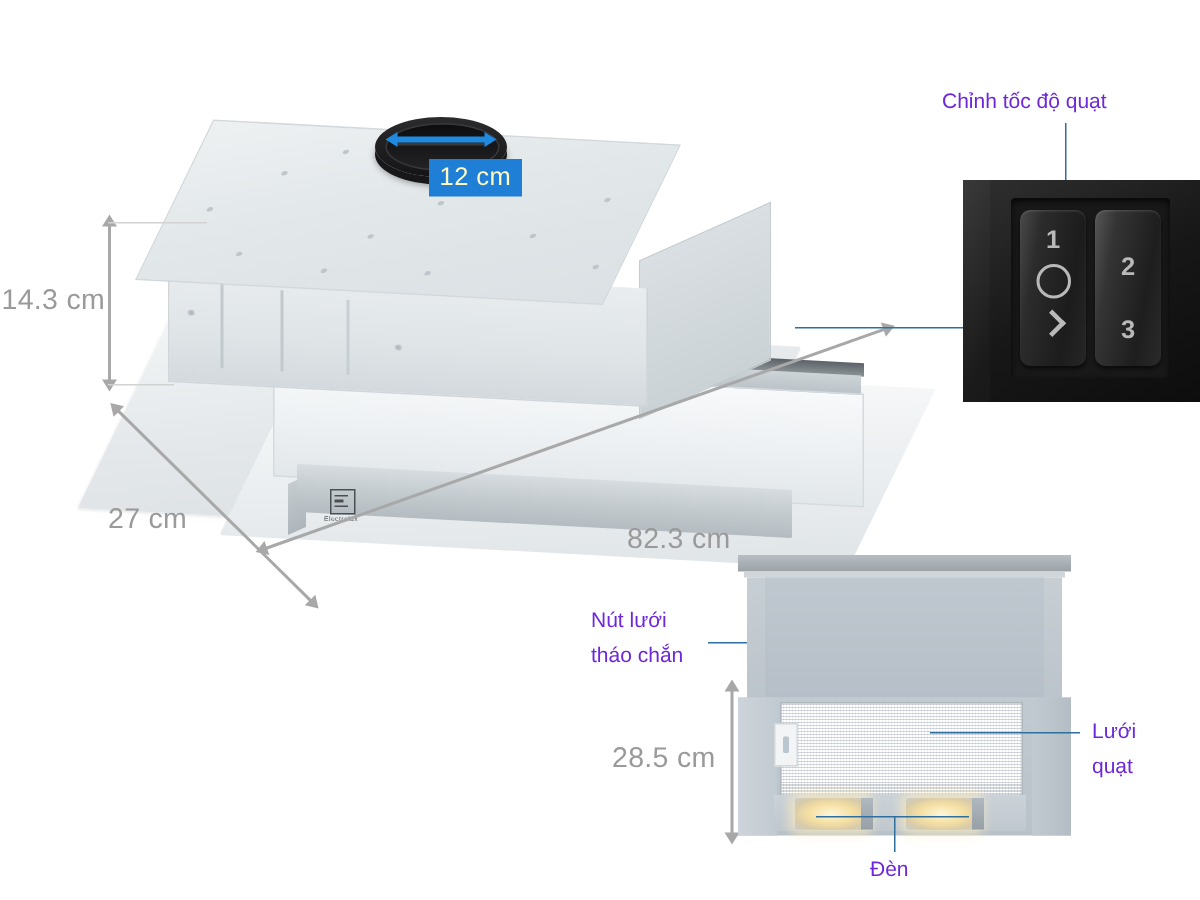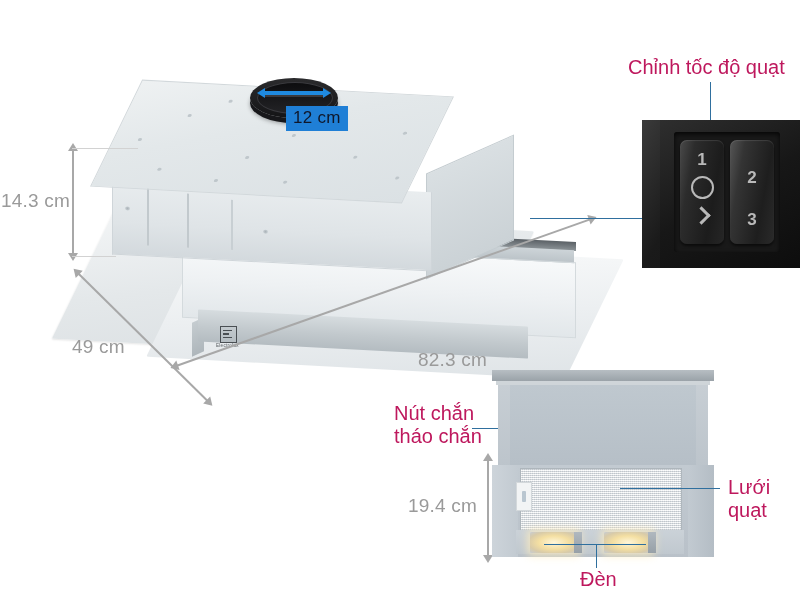--- a/index.html
+++ b/index.html
@@ -11,21 +11,21 @@
     position:relative;
   }
   .stage{position:absolute;left:0;top:0;width:800px;height:600px;}
   .abs{position:absolute;}
 
   
   .dimtext{
     color:#9a9a9a;font-size:19px;letter-spacing:.2px;white-space:nowrap;
   }
   .calltext{
-    color:#be185d;font-size:20px;line-height:23px;white-space:nowrap;
+    color:#6d28d9;font-size:14px;line-height:23px;white-space:nowrap;
   }
 
   
   #main-illustration{left:70px;top:80px;width:560px;height:330px;}
 
   
   .plate{
     position:absolute;
     background:linear-gradient(170deg,#f3f5f6 0%,#e4e8ea 45%,#d9dee1 100%);
   }
@@ -141,21 +141,21 @@
   .vent-arrow:before,.vent-arrow:after{
     content:"";position:absolute;top:-3px;width:0;height:0;
     border-top:5px solid transparent;border-bottom:5px solid transparent;
   }
   .vent-arrow:before{left:-7px;border-right:8px solid #1f8ae0;}
   .vent-arrow:after{right:-7px;border-left:8px solid #1f8ae0;}
 
   
   .badge12{
     left:216px;top:26px;
-    background:#1f7fd6;color:#0f172a;
+    background:#1f7fd6;color:#fef9c3;
     font-size:17px;padding:2px 7px 3px 7px;
     white-space:nowrap;letter-spacing:.3px;
   }
 
   
   .arrow-v{position:absolute;width:1.5px;background:#a8a8a8;}
   .arrow-v:before,.arrow-v:after{
     content:"";position:absolute;left:-4px;width:0;height:0;
     border-left:5px solid transparent;border-right:5px solid transparent;
   }
@@ -338,21 +338,21 @@
       <div class="elx-word">Electrolux</div>
     </div>
   </div>
 
   <div class="abs arrow-v" style="left:72px;top:150px;height:104px;"></div>
   <div class="abs guide" style="left:72px;top:148px;width:66px;height:1px;"></div>
   <div class="abs guide" style="left:72px;top:256px;width:44px;height:1px;"></div>
   <div class="abs dimtext" style="left:1px;top:190px;">14.3 cm</div>
 
   <div class="abs arrow-diag" style="left:78px;top:272px;width:183px;transform:rotate(44.6deg);"></div>
-  <div class="abs dimtext" style="left:72px;top:336px;">49 cm</div>
+  <div class="abs dimtext" style="left:72px;top:336px;">27 cm</div>
 
   <div class="abs arrow-diag" style="left:176px;top:365px;width:440px;transform:rotate(-19.5deg);"></div>
   <div class="abs dimtext" style="left:418px;top:349px;">82.3 cm</div>
 
   <div class="abs calltext" style="left:628px;top:56px;">Chỉnh tốc độ quạt</div>
   <div class="abs lv" style="left:710px;top:82px;height:38px;"></div>
 
   <div class="abs lh" style="left:530px;top:218px;width:126px;"></div>
 
   <div class="abs" id="control-panel">
@@ -365,28 +365,28 @@
         </div>
         <div class="rocker rocker-r">
           <div class="rk-num" style="top:28px;">2</div>
           <div class="rk-num" style="top:70px;">3</div>
         </div>
       </div>
     </div>
   </div>
 
   <div class="abs calltext" style="left:394px;top:402px;">
-    <div>Nút chắn</div>
+    <div>Nút lưới</div>
     <div>tháo chắn</div>
   </div>
   <div class="abs lh" style="left:472px;top:428px;width:50px;"></div>
   <div class="abs lv" style="left:521px;top:428px;height:60px;"></div>
 
   <div class="abs arrow-v" style="left:487px;top:460px;height:96px;"></div>
-  <div class="abs dimtext" style="left:408px;top:495px;">19.4 cm</div>
+  <div class="abs dimtext" style="left:408px;top:495px;">28.5 cm</div>
 
   <div class="abs" id="bottom-view">
     <div class="bv-toprail"></div>
     <div class="bv-toprail-face"></div>
     <div class="bv-body"></div>
     <div class="bv-inner"></div>
     <div class="bv-lower"></div>
     <div class="bv-sidebar-l"></div>
     <div class="bv-sidebar-r"></div>
     <div class="bv-filter"></div>

